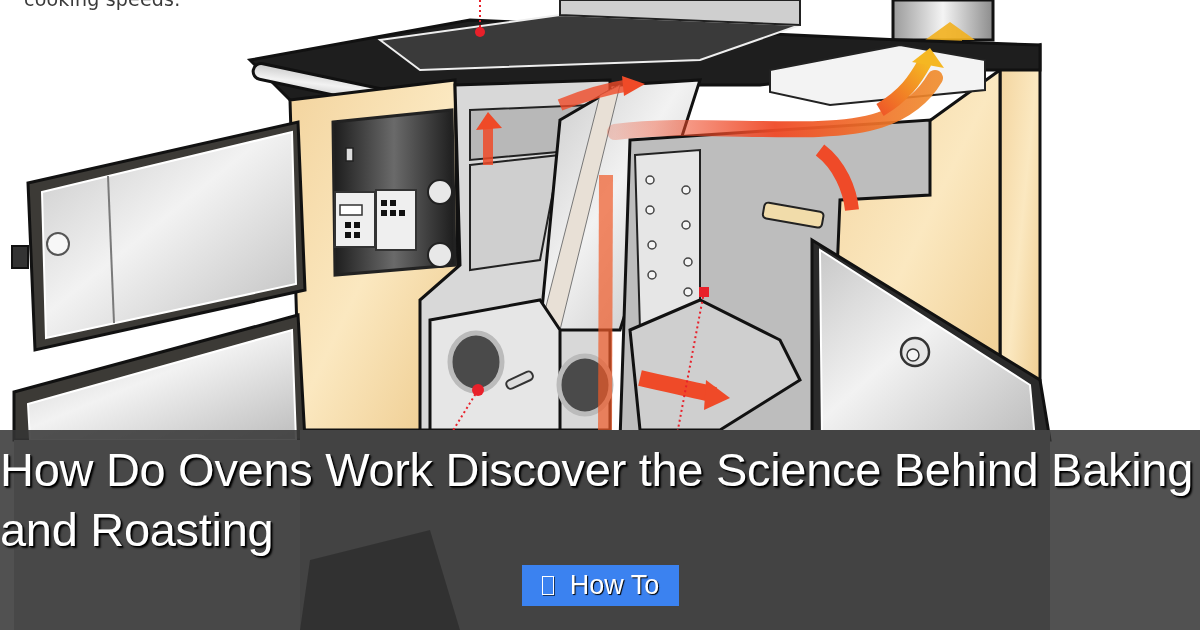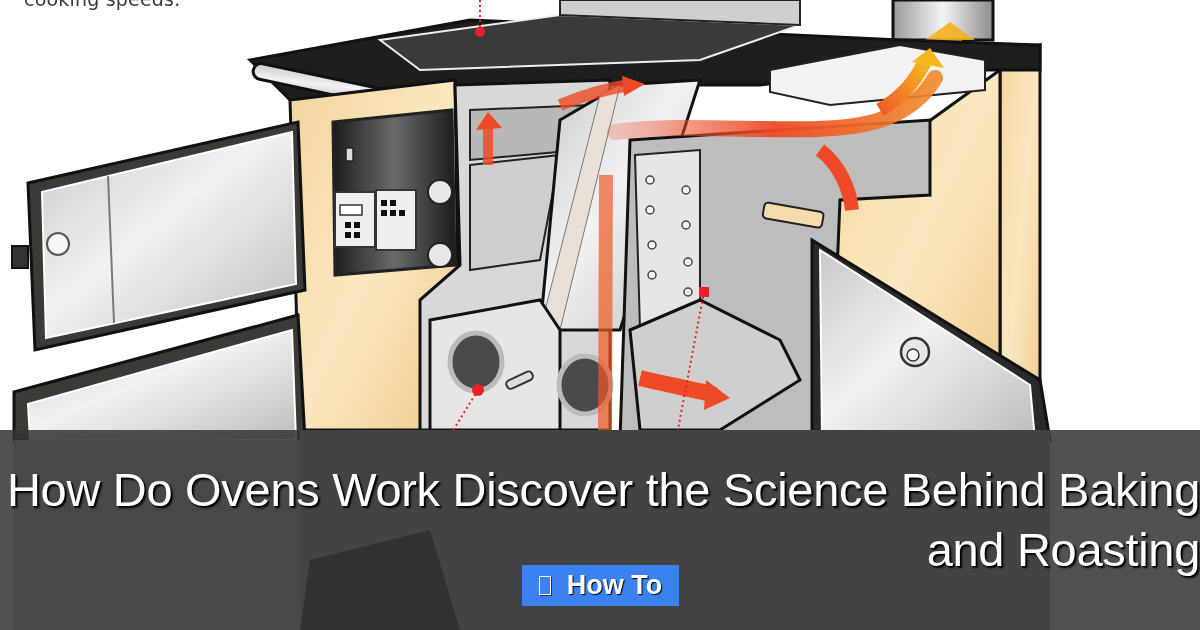--- a/index.html
+++ b/index.html
@@ -1,22 +1,22 @@
 <!DOCTYPE html>
 <html><head>
 <meta charset="utf-8">
 <style>
   html,body{margin:0;padding:0;}
   body{width:1200px;height:630px;overflow:hidden;background:#ffffff;font-family:"Liberation Sans",sans-serif;}
   .stage{position:relative;width:1200px;height:630px;overflow:hidden;background:#ffffff;}
   .illustration{position:absolute;left:0;top:0;width:1200px;height:630px;}
   .caption-fragment{position:absolute;left:24px;top:-12px;font-family:"DejaVu Sans",sans-serif;font-size:19px;color:#3a3a3a;letter-spacing:0.2px;}
   .overlay{position:absolute;left:0;top:430px;width:1200px;height:200px;background:rgba(52,52,52,0.86);}
-  .title{position:absolute;left:0;top:460px;width:1200px;text-align:right;color:#ffffff;font-family:"Liberation Sans",sans-serif;font-size:47px;line-height:60px;letter-spacing:-0.3px;text-shadow:2px 2px 2px #000000,1px 1px 0 #000000;margin:0;font-weight:normal;}
-  .category-btn{position:absolute;left:522px;top:565px;width:157px;height:41px;background:#3b82f0;color:#ffffff;border:none;display:flex;align-items:center;justify-content:center;gap:16px;font-family:"Liberation Sans",sans-serif;font-size:27px;text-shadow:1px 1px 1px #000000;cursor:pointer;padding:0;font-weight:bold;}
+  .title{position:absolute;left:0;top:440px;width:1200px;text-align:left;color:#ffffff;font-family:"Liberation Sans",sans-serif;font-size:47px;line-height:60px;letter-spacing:-0.3px;text-shadow:2px 2px 2px #000000,1px 1px 0 #000000;margin:0;font-weight:normal;}
+  .category-btn{position:absolute;left:522px;top:565px;width:157px;height:41px;background:#3b82f0;color:#ffffff;border:none;display:flex;align-items:center;justify-content:center;gap:16px;font-family:"Liberation Sans",sans-serif;font-size:27px;text-shadow:1px 1px 1px #000000;cursor:pointer;padding:0;}
   .cat-icon{display:inline-block;width:12px;height:19px;border:1.5px solid #ffffff;box-sizing:border-box;box-shadow:1px 1px 0 rgba(0,0,0,0.6);}
 </style>
 </head>
 <body>
 
 <div class="stage">
 
   <svg class="illustration" viewBox="0 0 1200 630" xmlns="http://www.w3.org/2000/svg">
     <defs>
       <linearGradient id="cream" x1="0" y1="0" x2="1" y2="1">

